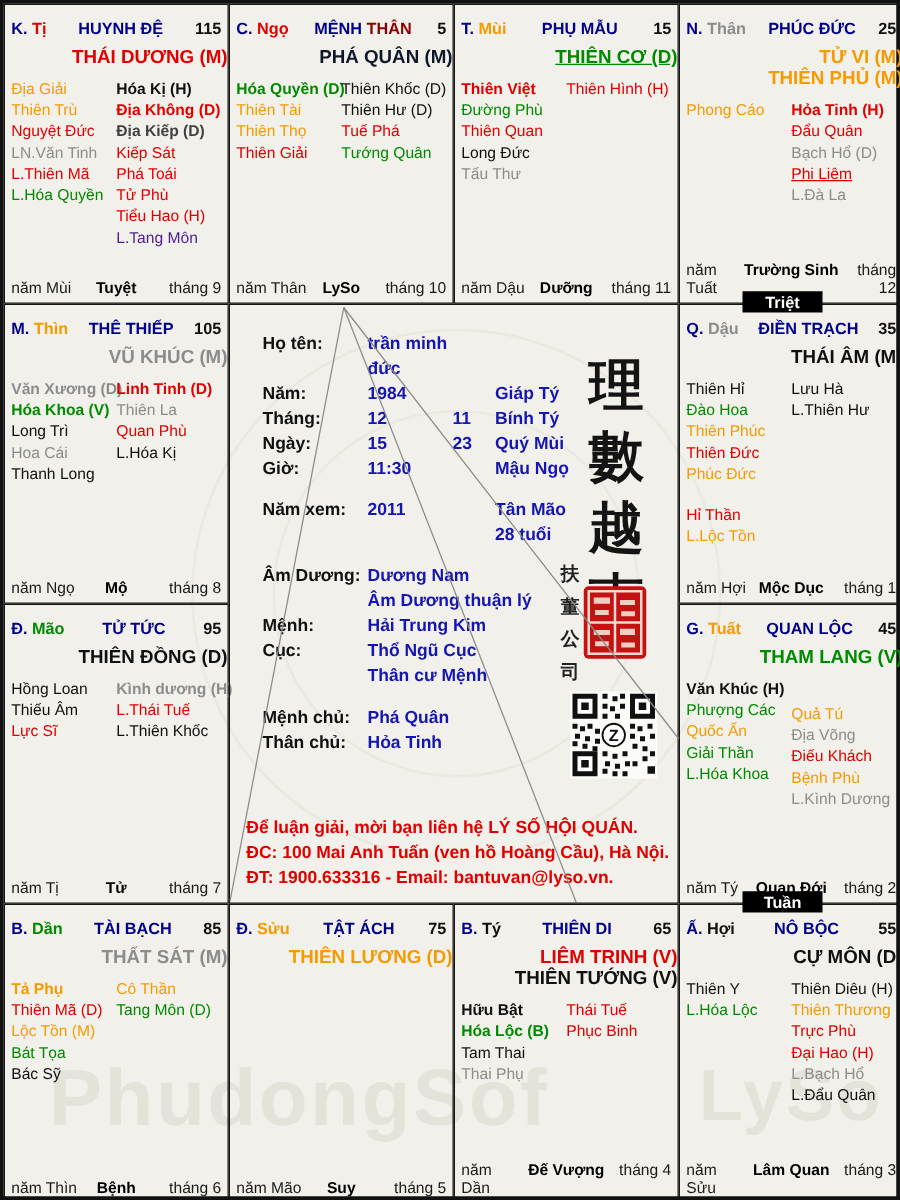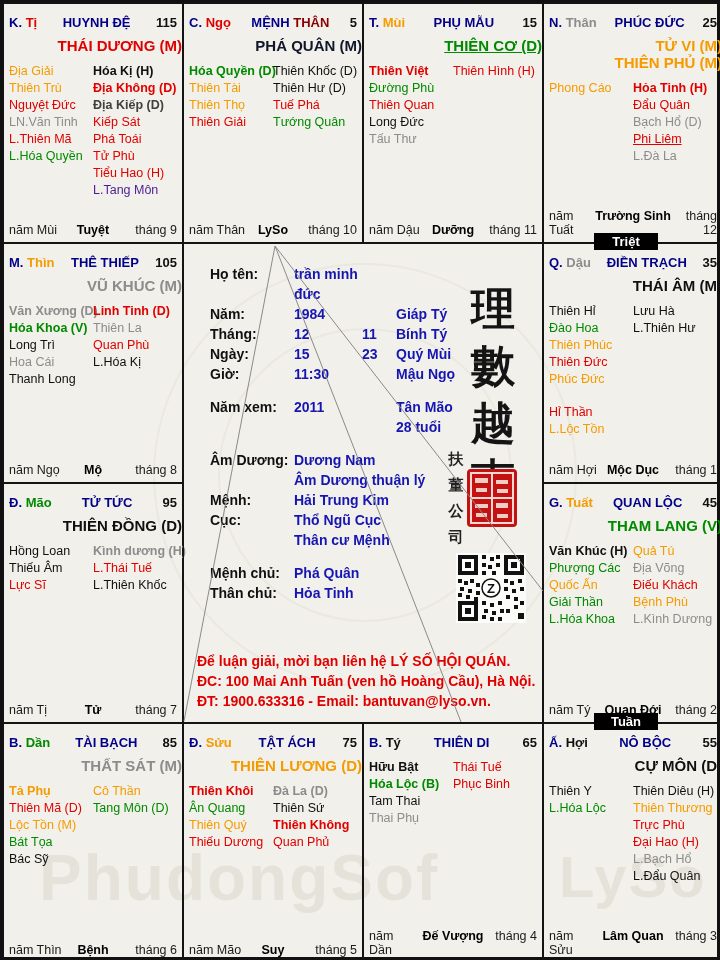--- a/index.html
+++ b/index.html
@@ -283,21 +283,21 @@
         </div>
         <div class="cols">
           <div class="col">
             <div class="star" style="color: rgb(16, 16, 16); font-weight: bold;">Văn Khúc (H)</div>
             <div class="star" style="color: rgb(0, 138, 0);">Phượng Các</div>
             <div class="star" style="color: rgb(245, 155, 0);">Quốc Ấn</div>
             <div class="star" style="color: rgb(0, 138, 0);">Giải Thần</div>
             <div class="star" style="color: rgb(0, 138, 0);">L.Hóa Khoa</div>
           </div>
           <div class="col">
-            <div class="star" style="color: rgb(245, 155, 0);">Quả Tú</div>
+            <div class="star" style="color: rgb(245, 155, 0); margin-top: 20px;">Quả Tú</div>
             <div class="star" style="color: rgb(140, 140, 140);">Địa Võng</div>
             <div class="star" style="color: rgb(224, 0, 0);">Điếu Khách</div>
             <div class="star" style="color: rgb(245, 155, 0);">Bệnh Phù</div>
             <div class="star" style="color: rgb(140, 140, 140);">L.Kình Dương</div>
           </div>
         </div>
         <div class="foot">
           <span>năm Tý</span>
           <span class="stage">Quan Đới</span>
           <span class="thang">tháng 2</span>
@@ -333,45 +333,35 @@
       </div>
       <div class="cell" style="left: 180px; top: 720px;">
         <div class="hdr">
           <span class="stems"><span style="color: rgb(0, 0, 139);">Đ. </span><span style="color: rgb(245, 155, 0);">Sửu</span></span>
           <span class="pname"><span style="color: rgb(0, 0, 139);">TẬT ÁCH</span></span>
           <span class="num">75</span>
         </div>
         <div class="title">
           <div style="color: rgb(245, 155, 0);">THIÊN LƯƠNG (D)</div>
         </div>
-        <div class="cols">
-          <div class="col">
-            <div class="star" style="color: rgb(224, 0, 0); font-weight: bold;">Thiên Khôi</div>
-            <div class="star" style="color: rgb(0, 138, 0);">Ân Quang</div>
-            <div class="star" style="color: rgb(245, 155, 0);">Thiên Quý</div>
-            <div class="star" style="color: rgb(224, 0, 0);">Thiếu Dương</div>
-          </div>
-          <div class="col">
-            <div class="star" style="color: rgb(140, 140, 140); font-weight: bold;">Đà La (D)</div>
-            <div class="star" style="color: rgb(16, 16, 16);">Thiên Sứ</div>
-            <div class="star" style="color: rgb(224, 0, 0); font-weight: bold;">Thiên Không</div>
-            <div class="star" style="color: rgb(224, 0, 0);">Quan Phủ</div>
-          </div>
-        </div>
         <div class="foot">
           <span>năm Mão</span>
           <span class="stage">Suy</span>
           <span class="thang">tháng 5</span>
         </div>
       </div>
       <div class="cell" style="left: 360px; top: 720px;">
         <div class="hdr">
           <span class="stems"><span style="color: rgb(0, 0, 139);">B. </span><span style="color: rgb(16, 16, 16);">Tý</span></span>
           <span class="pname"><span style="color: rgb(0, 0, 139);">THIÊN DI</span></span>
           <span class="num">65</span>
+        </div>
+        <div class="title">
+          <div style="color: rgb(224, 0, 0);">LIÊM TRINH (V)</div>
+          <div style="color: rgb(16, 16, 16);">THIÊN TƯỚNG (V)</div>
         </div>
         <div class="cols">
           <div class="col">
             <div class="star" style="color: rgb(16, 16, 16); font-weight: bold;">Hữu Bật</div>
             <div class="star" style="color: rgb(0, 138, 0); font-weight: bold;">Hóa Lộc (B)</div>
             <div class="star" style="color: rgb(16, 16, 16);">Tam Thai</div>
             <div class="star" style="color: rgb(140, 140, 140);">Thai Phụ</div>
           </div>
           <div class="col">
             <div class="star" style="color: rgb(224, 0, 0);">Thái Tuế</div>

